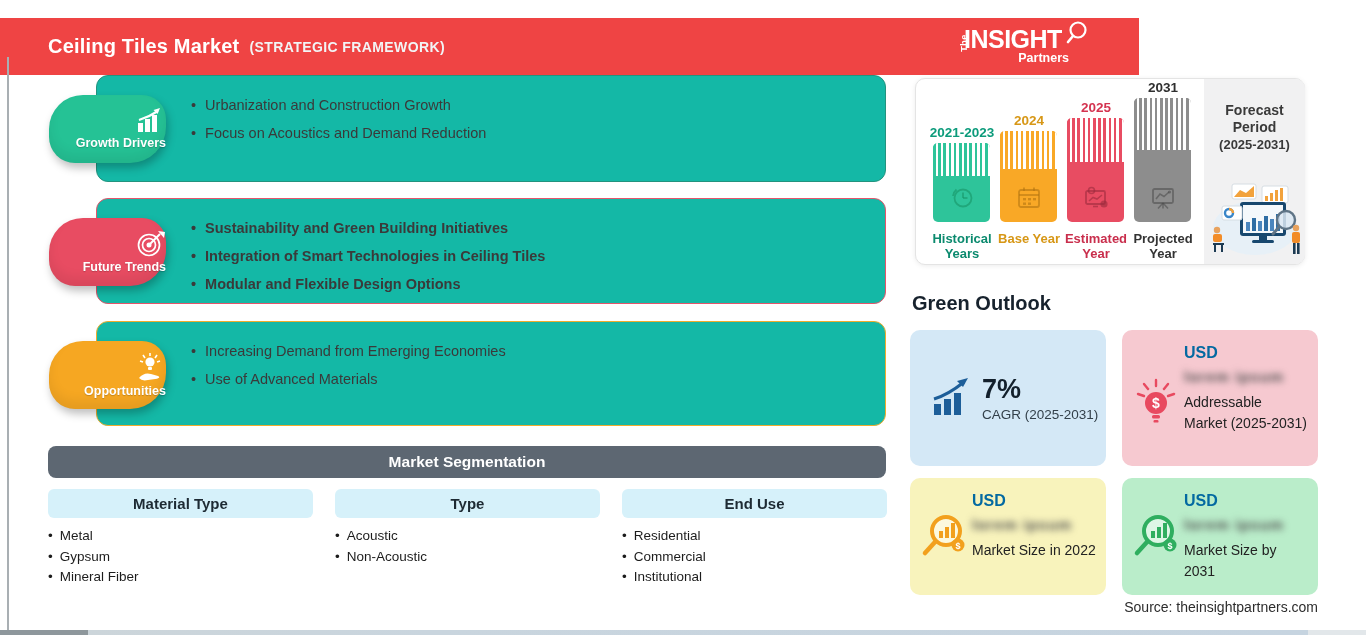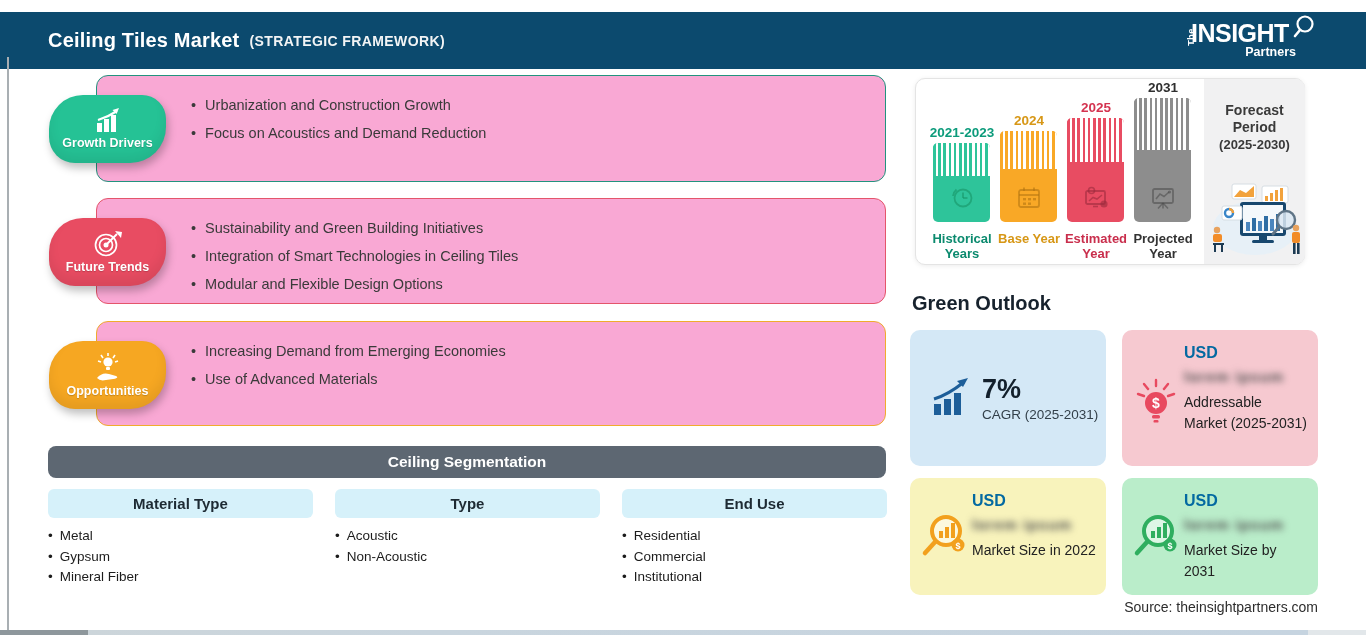--- a/index.html
+++ b/index.html
@@ -1,49 +1,49 @@
 <!DOCTYPE html>
 <html><head>
 <meta charset="utf-8">
 <style>
   * { margin:0; padding:0; box-sizing:border-box; }
   html,body { width:1366px; height:635px; background:#fff; font-family:"Liberation Sans", sans-serif; }
   #page { position:relative; width:1366px; height:635px; background:#ffffff; overflow:hidden; }
 
   
-  .header { position:absolute; top:12px; left:0; width:1366px; height:57px; background:#0c4a6e; }
+  .header { position:absolute; top:18px; left:0; width:1139px; height:57px; background:#ef4444; }
   .header-title-wrap { position:absolute; left:48px; top:0; height:57px; display:flex; align-items:center; gap:10px; }
   .header-title { color:#fff; font-size:20px; font-weight:bold; letter-spacing:0.2px; }
   .header-subtitle { color:#f2f4f5; font-size:14px; font-weight:600; letter-spacing:0.4px; }
 
   .logo { position:absolute; right:56px; top:7px; width:132px; height:44px; color:#fff; }
   .logo-the { position:absolute; left:4px; top:13px; font-size:9px; font-weight:bold; transform:rotate(-90deg); letter-spacing:0.5px; }
   .logo-insight { position:absolute; left:13px; top:0px; font-size:25px; font-weight:800; letter-spacing:-0.5px; }
   .logo-partners { position:absolute; right:14px; top:26px; font-size:12.5px; font-weight:bold; }
   .logo-glass { position:absolute; right:-6px; top:-4px; }
 
   
   .left-line { position:absolute; left:7px; top:57px; height:573px; width:1.5px; background:#a9afb3; }
   .bottom-strip { position:absolute; left:0; bottom:0; width:1366px; height:5px;
     background:linear-gradient(90deg,#8e979c 0px,#8e979c 88px,#ccd5da 88px,#c9d5de 430px,#c6d4e0 1308px,#e2e7ea 1308px); }
 
   
-  .fw-box { position:absolute; left:96px; width:790px; background:#f9a8d4; border-radius:12px; }
+  .fw-box { position:absolute; left:96px; width:790px; background:#14b8a6; border-radius:12px; }
   .fw-box ul { list-style:none; margin-left:94px; }
   .fw-box li { font-size:14.5px; color:#3a3a3a; line-height:18px; margin-bottom:10px; }
   .fw-box li::before { content:"•"; margin-right:9px; color:#3a3a3a; }
   .fw-box-1 { top:75px; height:107px; border:1.6px solid #23937E; }
   .fw-box-1 ul { padding-top:20px; }
   .fw-box-2 { top:198px; height:106px; border:1.6px solid #E4556B; }
-  .fw-box-2 ul { padding-top:20px; }
+  .fw-box-2 ul { padding-top:20px;font-weight:bold; }
   .fw-box-3 { top:321px; height:105px; border:1.6px solid #EFAC2D; }
   .fw-box-3 ul { padding-top:20px; }
 
   .fw-badge { position:absolute; left:49px; width:117px; height:68px; border-radius:34px 24px 36px 26px;
-    display:flex; flex-direction:column; align-items:center; justify-content:center; gap:2px;
+    display:flex; flex-direction:column; align-items:flex-end; justify-content:center; gap:2px;
     box-shadow:2px 5px 8px rgba(0,0,0,0.25), inset 0 -8px 12px rgba(0,0,0,0.07); }
   .fw-badge-1 { top:95px;  background:#25C295; }
   .fw-badge-2 { top:218px; background:#E84C62; }
   .fw-badge-3 { top:341px; background:#F6A722; }
   .fw-badge-label { color:#fff; font-size:12.5px; font-weight:bold; text-shadow:0 1px 1px rgba(0,0,0,0.2); }
 
   
   .seg-bar { position:absolute; left:48px; top:446px; width:838px; height:32px; background:#5D6772; border-radius:8px;
     display:flex; align-items:center; justify-content:center; color:#fff; font-size:15.5px; font-weight:bold; }
   .seg-head { position:absolute; top:489px; width:265px; height:29px; background:#D6F1FA; border-radius:6px;
@@ -177,21 +177,21 @@
       <line x1="6" y1="9" x2="9" y2="10" stroke="#fff" stroke-width="1.6"></line>
       <line x1="26" y1="9" x2="23" y2="10" stroke="#fff" stroke-width="1.6"></line>
       <circle cx="16" cy="10" r="4.6" fill="#fff"></circle>
       <rect x="14" y="15" width="4" height="3" rx="1" fill="#fff"></rect>
       <path d="M5 26 q5 -6 12 -4 l7 2 q3 1.4 -1 2.8 l-9 1.2 q-6 1.5 -9 -2 z" fill="#fff"></path>
     </svg>
     <span class="fw-badge-label">Opportunities</span>
   </div>
 
   <div class="seg-bar">
-    <span>Ceiling Segmentation</span>
+    <span>Market Segmentation</span>
   </div>
 
   <div class="seg-head seg-head-0">
     <span>Material Type</span>
   </div>
   <div class="seg-head seg-head-1">
     <span>Type</span>
   </div>
   <div class="seg-head seg-head-2">
     <span>End Use</span>
@@ -209,21 +209,21 @@
   <ul class="seg-list seg-list-2">
     <li>Residential</li>
     <li>Commercial</li>
     <li>Institutional</li>
   </ul>
 
   <div class="tl-panel">
     <div class="tl-forecast">
       <div class="tl-fc-line1">Forecast</div>
       <div class="tl-fc-line2">Period</div>
-      <div class="tl-fc-line3">(2025-2030)</div>
+      <div class="tl-fc-line3">(2025-2031)</div>
       <svg class="tl-illustration" width="101" height="86" viewBox="0 0 101 86">
         <ellipse cx="51" cy="52" rx="42" ry="27" fill="#e7f0f7"></ellipse>
         <rect x="28" y="8" width="24" height="15" rx="2" fill="#fff" stroke="#d6dde3"></rect>
         <path d="M30 21 L36 14 L42 17 L50 10 L50 21 Z" fill="#f2a23c"></path>
         <rect x="58" y="10" width="26" height="17" rx="2" fill="#fff" stroke="#d6dde3"></rect>
         <rect x="61" y="20" width="3" height="5" fill="#f2a23c"></rect>
         <rect x="66" y="17" width="3" height="8" fill="#f2a23c"></rect>
         <rect x="71" y="14" width="3" height="11" fill="#f2a23c"></rect>
         <rect x="76" y="12" width="3" height="13" fill="#f2a23c"></rect>
         <rect x="36" y="26" width="46" height="34" rx="3" fill="#17476e"></rect>

